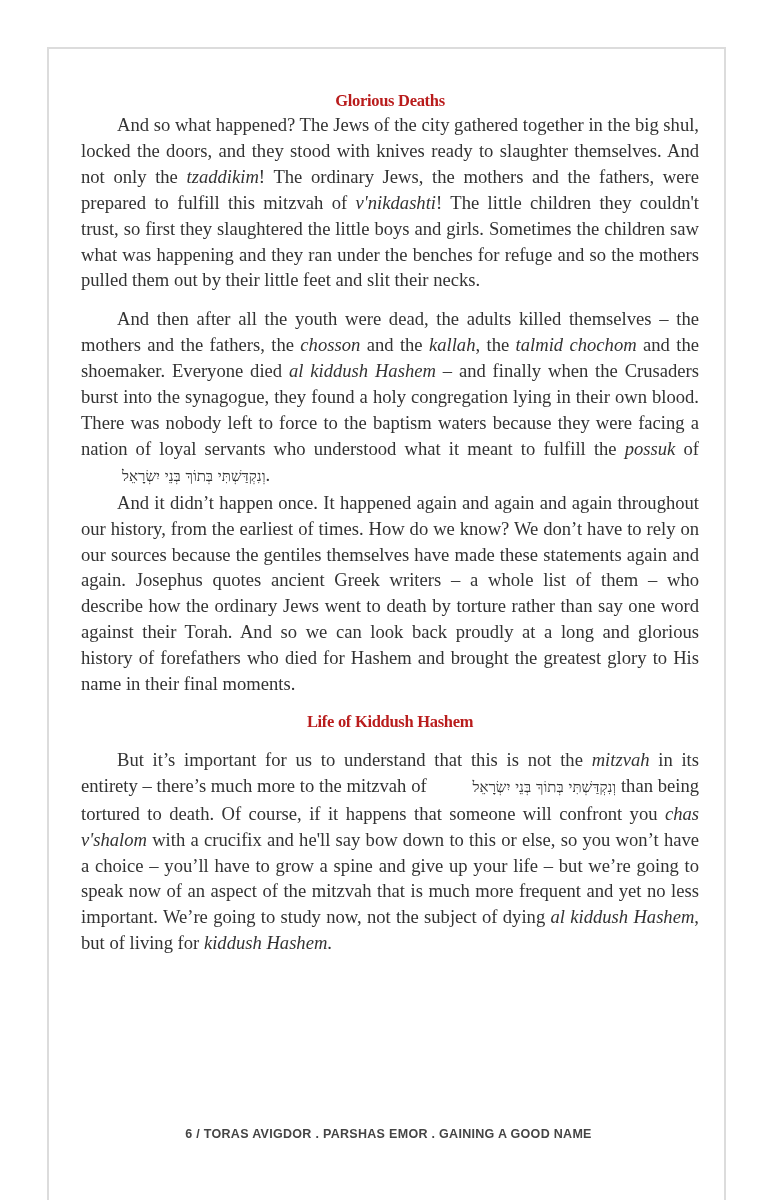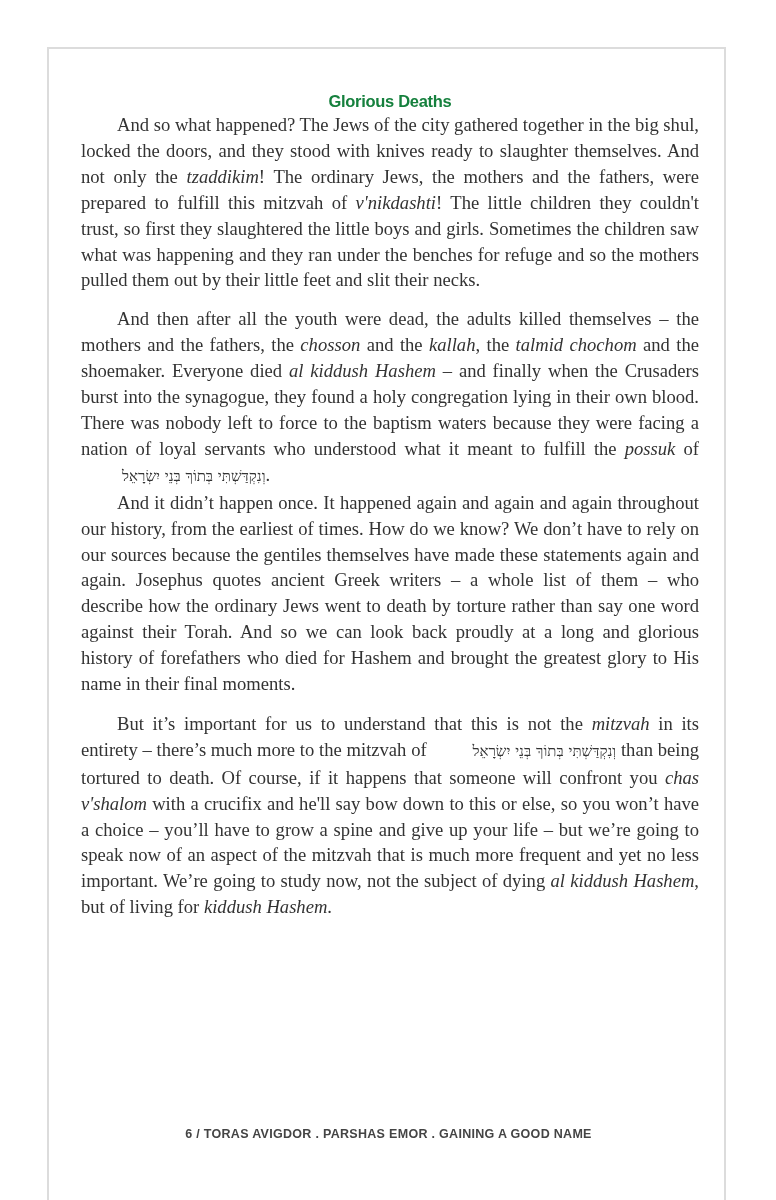--- a/index.html
+++ b/index.html
@@ -24,24 +24,24 @@
       box-sizing: border-box;
       background: #ffffff;
     }
     .content {
       position: absolute;
       left: 32px;
       top: 0;
       width: 618px;
     }
     h2.section-heading {
-      font-family: Liberation Sans, sans-serif;
+      font-family: Liberation Serif, serif;
       font-weight: bold;
       font-size: 16.5px;
-      color: #15803d;
+      color: #b91c1c;
       text-align: center;
       margin: 0;
       letter-spacing: -0.3px;
     }
     .h1pos { margin-top: 41px !important; height: 22px; line-height: 22px; }
     .h2pos { margin-top: 14px !important; height: 22px; line-height: 22px; }
     p.body {
       font-family: "Liberation Serif", serif;
       font-size: 18.6px;
       line-height: 25.9px;
@@ -78,16 +78,17 @@
   </style>
 </head>
 <body>
 
 <div class="page">
   <div class="content">
     <h2 class="section-heading h1pos">Glorious Deaths</h2>
     <p class="body p1">And so what happened? The Jews of the city gathered together in the big shul, locked the doors, and they stood with knives ready to slaughter themselves. And not only the <em>tzaddikim</em>! The ordinary Jews, the mothers and the fathers, were prepared to fulfill this mitzvah of <em>v'nikdashti</em>! The little children they couldn't trust, so first they slaughtered the little boys and girls. Sometimes the children saw what was happening and they ran under the benches for refuge and so the mothers pulled them out by their little feet and slit their necks.</p>
     <p class="body p2">And then after all the youth were dead, the adults killed themselves – the mothers and the fathers, the <em>chosson</em> and the <em>kallah</em>, the <em>talmid chochom</em> and the shoemaker. Everyone died <em>al kiddush Hashem</em> – and finally when the Crusaders burst into the synagogue, they found a holy congregation lying in their own blood. There was nobody left to force to the baptism waters because they were facing a nation of loyal servants who understood what it meant to fulfill the <em>possuk</em> of <span class="heb" dir="rtl">וְנִקְדַּשְׁתִּי בְּתוֹךְ בְּנֵי יִשְׂרָאֵל</span>.</p>
     <p class="body p3">And it didn’t happen once. It happened again and again and again throughout our history, from the earliest of times. How do we know? We don’t have to rely on our sources because the gentiles themselves have made these statements again and again. Josephus quotes ancient Greek writers – a whole list of them – who describe how the ordinary Jews went to death by torture rather than say one word against their Torah. And so we can look back proudly at a long and glorious history of forefathers who died for Hashem and brought the greatest glory to His name in their final moments.</p>
+    <h2 class="section-heading h2pos">Life of Kiddush Hashem</h2>
     <p class="body p4">But it’s important for us to understand that this is not the <em>mitzvah</em> in its entirety – there’s much more to the mitzvah of <span class="heb" dir="rtl">וְנִקְדַּשְׁתִּי בְּתוֹךְ בְּנֵי יִשְׂרָאֵל</span> than being tortured to death. Of course, if it happens that someone will confront you <em>chas v'shalom</em> with a crucifix and he'll say bow down to this or else, so you won’t have a choice – you’ll have to grow a spine and give up your life – but we’re going to speak now of an aspect of the mitzvah that is much more frequent and yet no less important. We’re going to study now, not the subject of dying <em>al kiddush Hashem</em>, but of living for <em>kiddush Hashem</em>.</p>
   </div>
   <div class="footer">6 / TORAS AVIGDOR . PARSHAS EMOR . GAINING A GOOD NAME</div>
 </div>
 
 </body></html>

